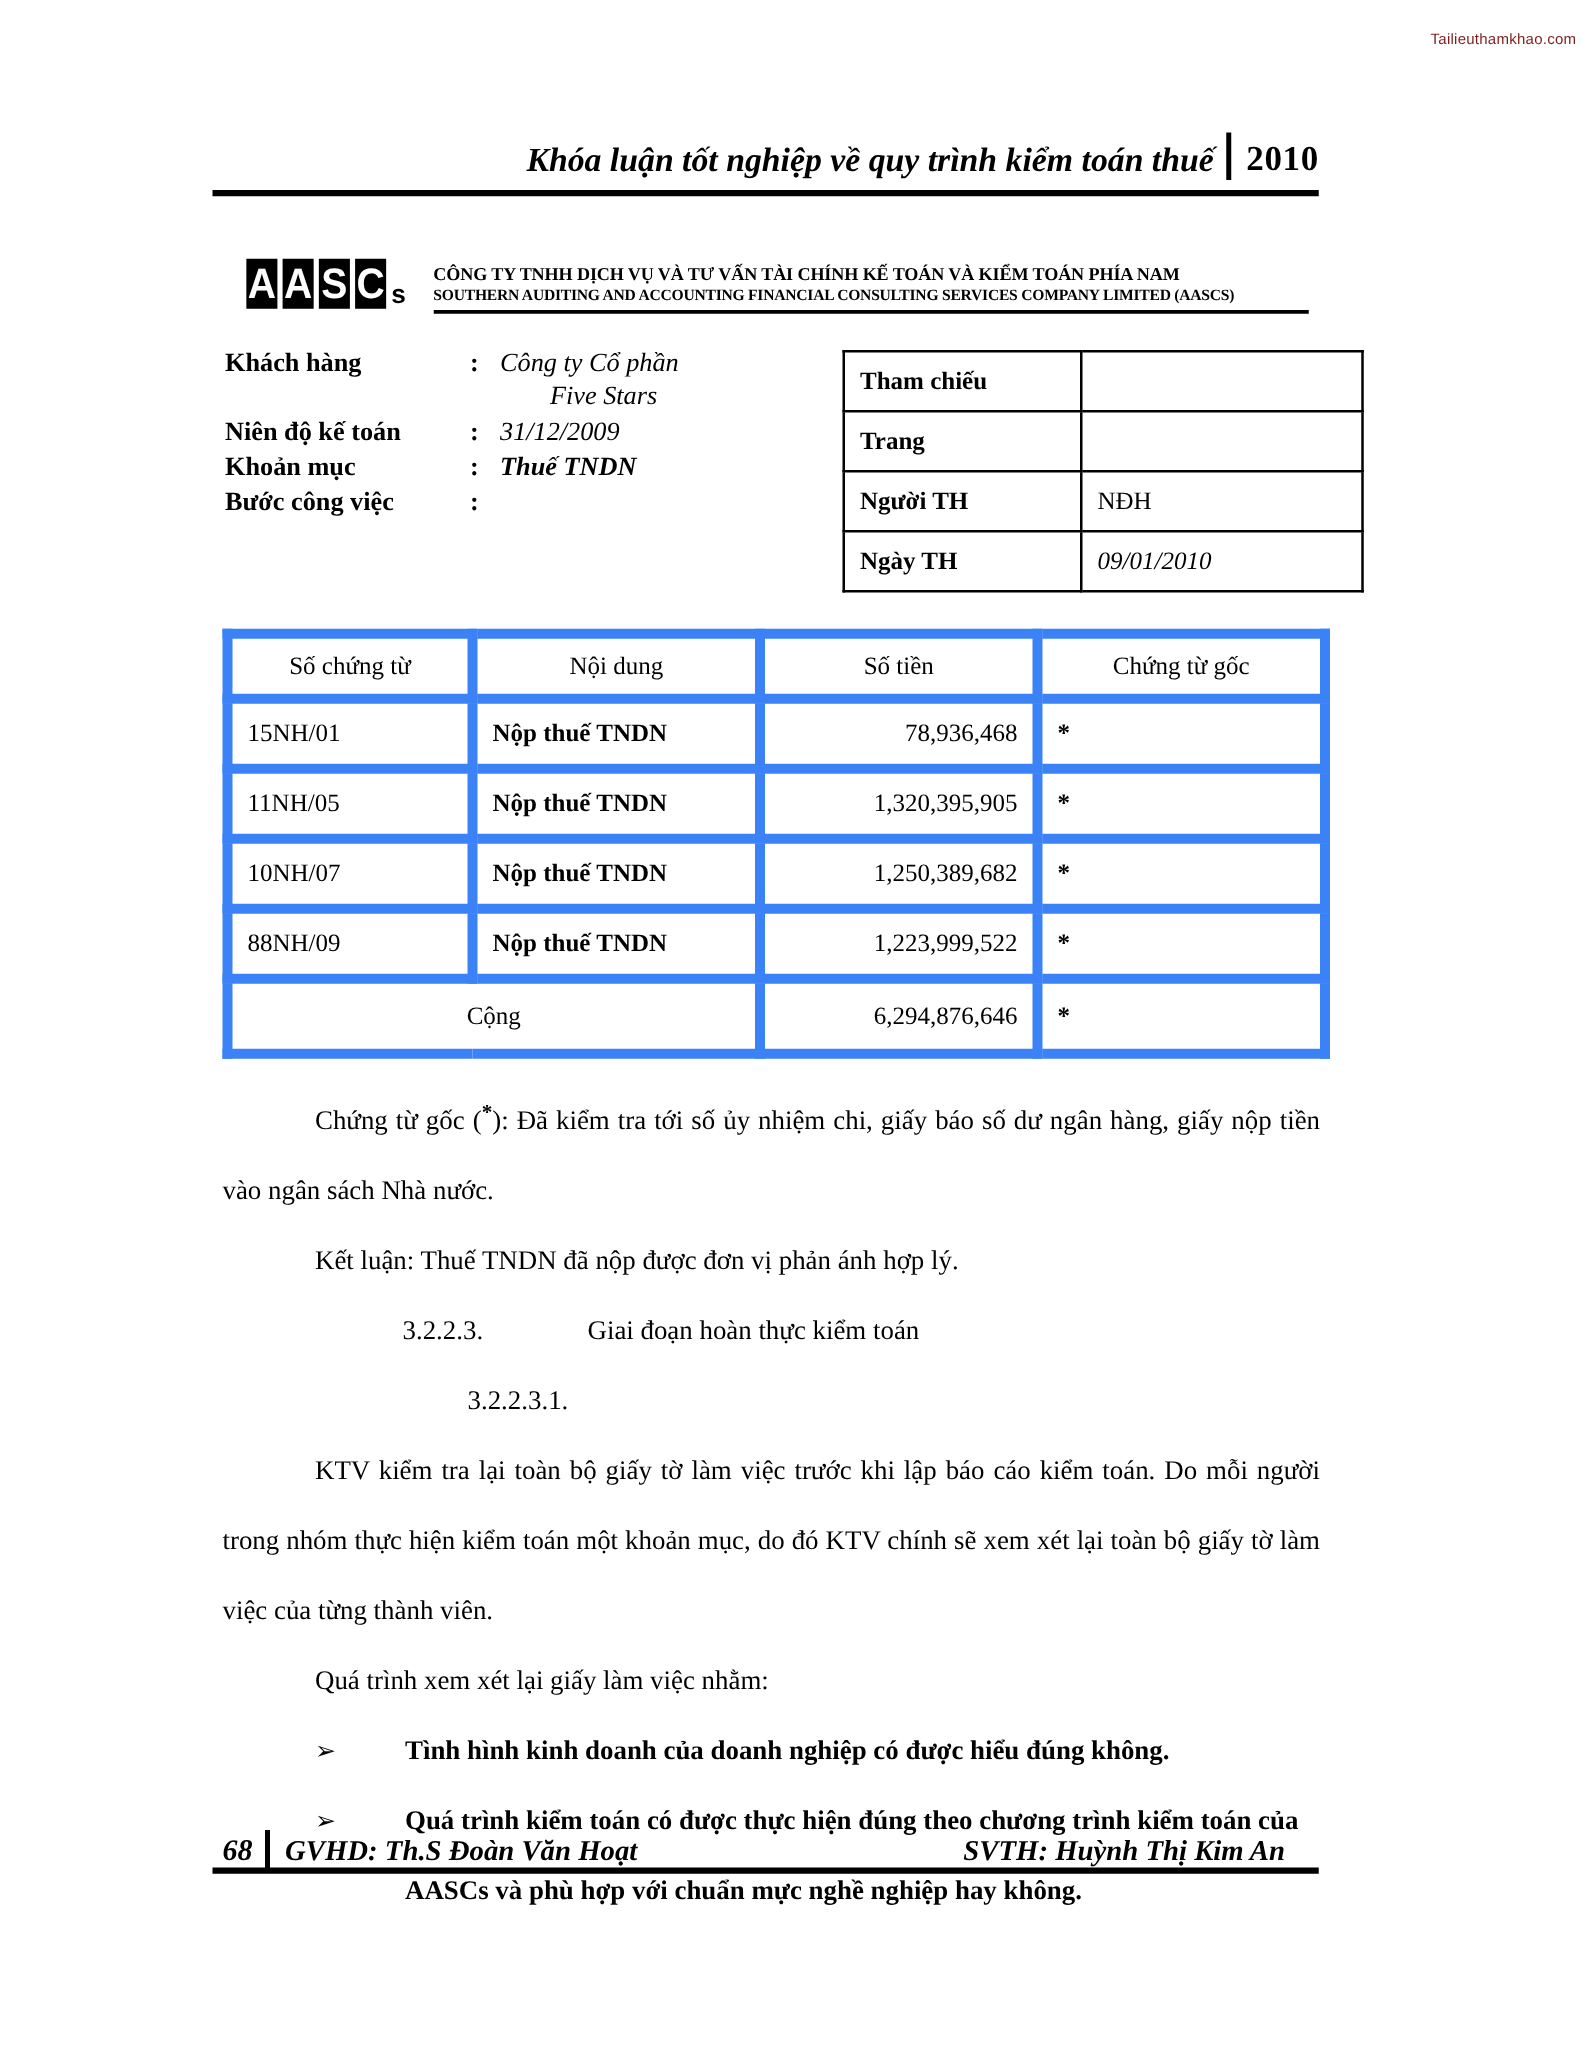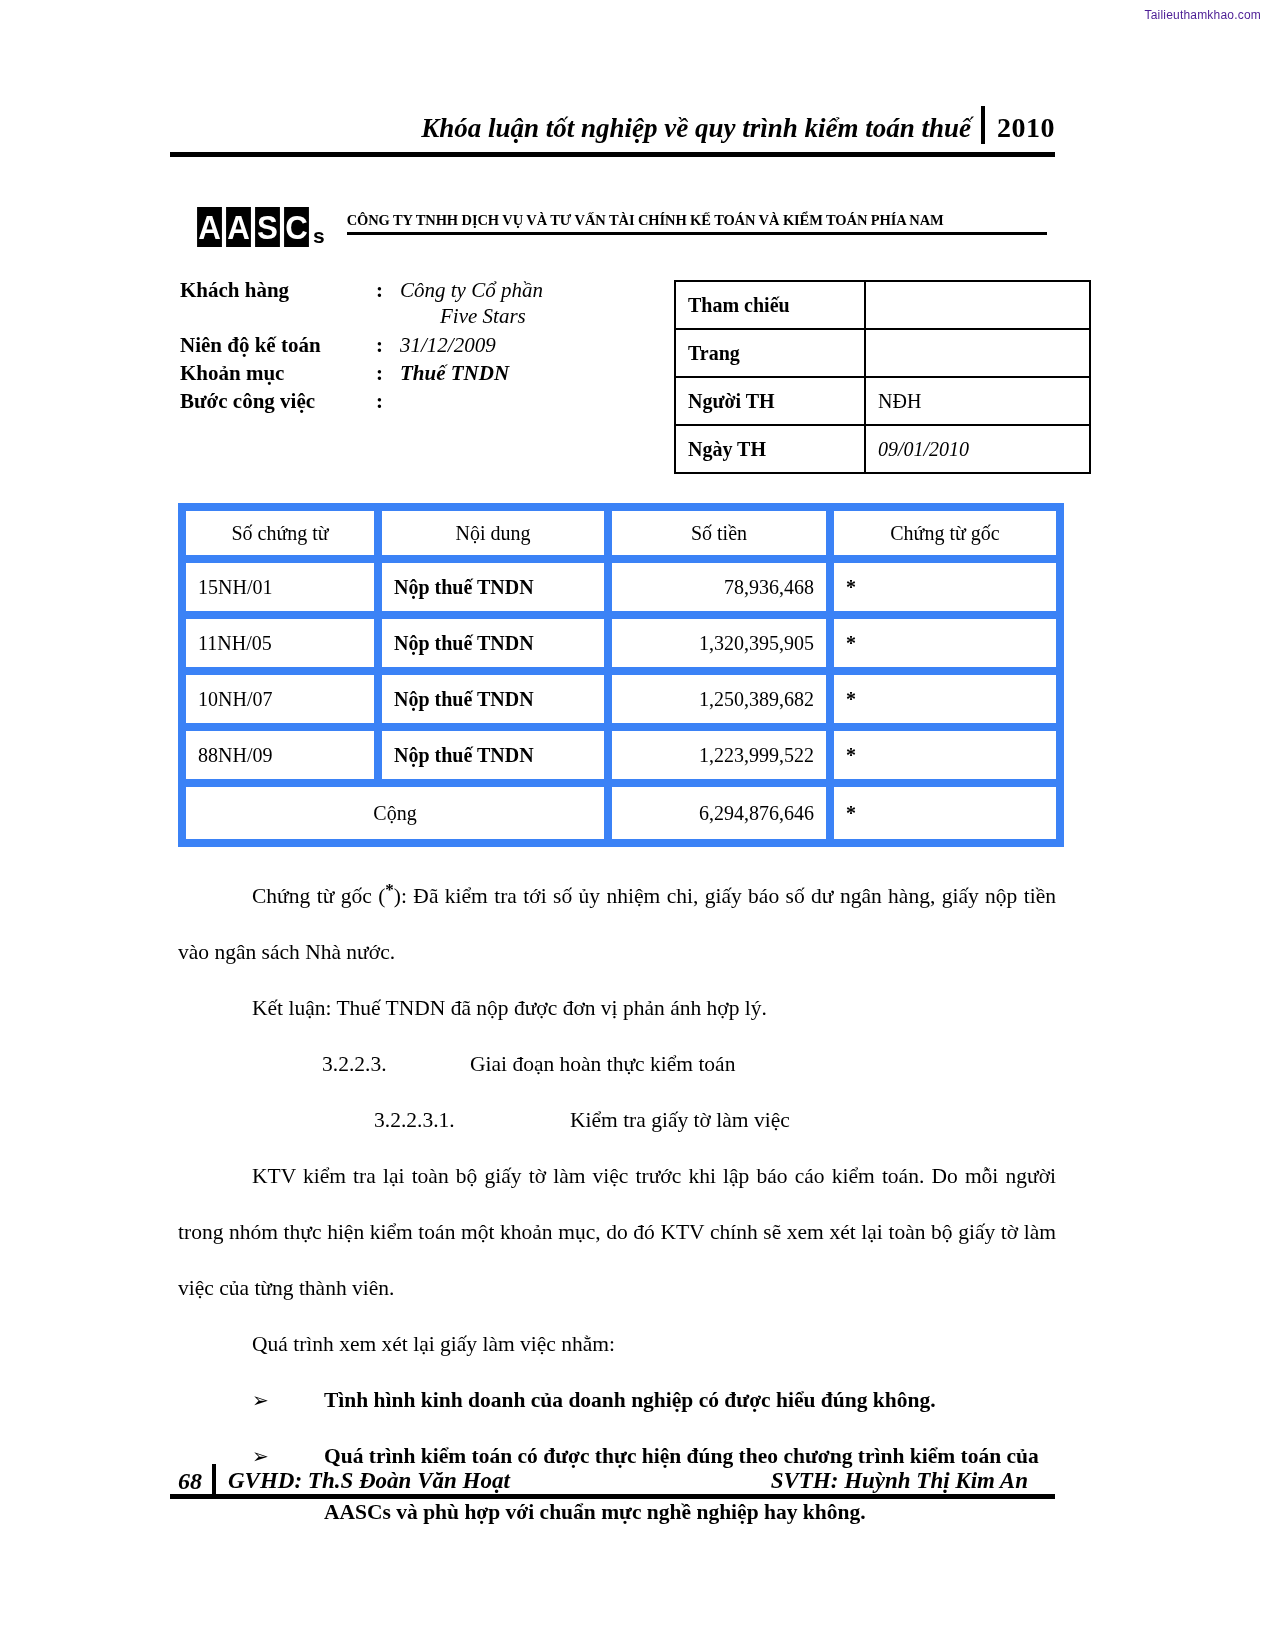--- a/index.html
+++ b/index.html
@@ -17,25 +17,25 @@
   }
 
   .page {
     position: absolute;
     inset: 0;
   }
 
   
   .watermark {
     position: absolute;
-    top: 8px;
+    top: 24px;
     right: 14px;
     font-family: "Liberation Sans", sans-serif;
     font-size: 12px;
-    color: #4c1d95;
+    color: #7f1d1d;
     letter-spacing: 0.2px;
   }
 
   
   .runhead {
     position: absolute;
     left: 170px;
     top: 106px;
     width: 885px;
     display: flex;
@@ -345,20 +345,21 @@
   <div class="brandrow">
     <div class="logo">
       <span class="logo-box">A</span>
       <span class="logo-box">A</span>
       <span class="logo-box">S</span>
       <span class="logo-box">C</span>
       <span class="logo-s">s</span>
     </div>
     <div class="companyblock">
       <div class="company-vn">CÔNG TY TNHH DỊCH VỤ VÀ TƯ VẤN TÀI CHÍNH KẾ TOÁN VÀ KIỂM TOÁN PHÍA NAM</div>
+      <div class="company-en">SOUTHERN AUDITING AND ACCOUNTING FINANCIAL CONSULTING SERVICES COMPANY LIMITED (AASCS)</div>
       <div class="company-rule"></div>
     </div>
   </div>
 
   <div class="infoblock">
     <div class="inforow">
       <span class="info-label">Khách hàng</span>
       <span class="info-colon">:</span>
       <span class="info-value">Công ty Cổ phần</span>
     </div>
@@ -452,21 +453,20 @@
 
     <p class="para indent">Kết luận: Thuế TNDN đã nộp được đơn vị phản ánh hợp lý.</p>
 
     <div class="heading">
       <span class="num">3.2.2.3.</span>
       <span class="txt">Giai đoạn hoàn thực kiểm toán</span>
     </div>
 
     <div class="heading sub">
       <span class="num">3.2.2.3.1.</span>
-      <span class="txt">Kiểm tra giấy tờ làm việc</span>
     </div>
 
     <p class="para indent">KTV kiểm tra lại toàn bộ giấy tờ làm việc trước khi lập báo cáo kiểm toán. Do mỗi người trong nhóm thực hiện kiểm toán một khoản mục, do đó KTV chính sẽ xem xét lại toàn bộ giấy tờ làm việc của từng thành viên.</p>
 
     <p class="para indent">Quá trình xem xét lại giấy làm việc nhằm:</p>
 
     <div class="bullet">
       <span class="mark">➢</span>
       <span class="btxt">Tình hình kinh doanh của doanh nghiệp có được hiểu đúng không.</span>
     </div>

